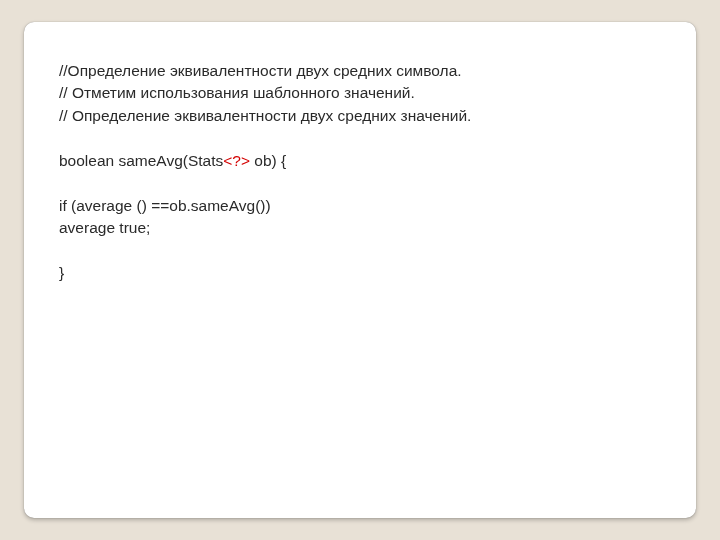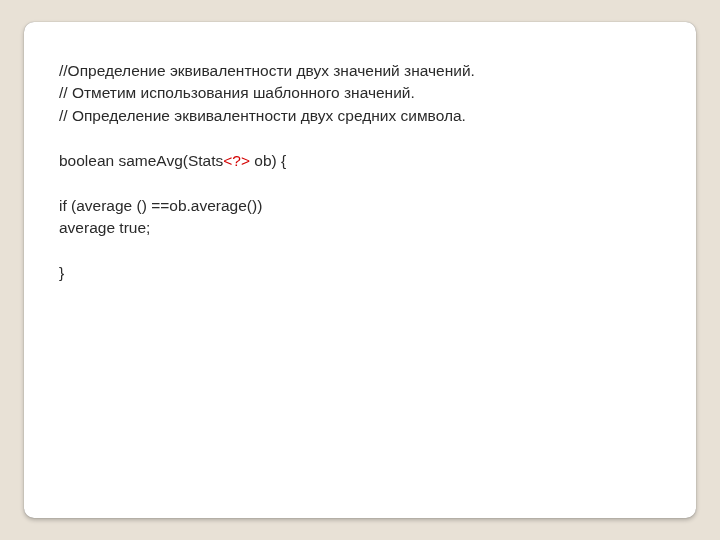--- a/index.html
+++ b/index.html
@@ -34,23 +34,23 @@
     white-space: pre;
   }
   .red {
     color: #d40000;
   }
 </style>
 </head>
 <body>
 
 <div class="slide">
-  <div class="content"><span>//Определение эквивалентности двух значений значений.</span>
+  <div class="content"><span>//Определение эквивалентности двух средних символа.</span>
 <span>// Отметим использования шаблонного значений.</span>
-<span>// Определение эквивалентности двух средних символа.</span>
+<span>// Определение эквивалентности двух средних значений.</span>
 
 <span>boolean sameAvg(Stats</span><span class="red">&lt;?&gt;</span><span> ob) {</span>
 
-<span>if (average () ==ob.average())</span>
+<span>if (average () ==ob.sameAvg())</span>
 <span>average true;</span>
 
 <span>}</span></div>
 </div>
 
 </body></html>

